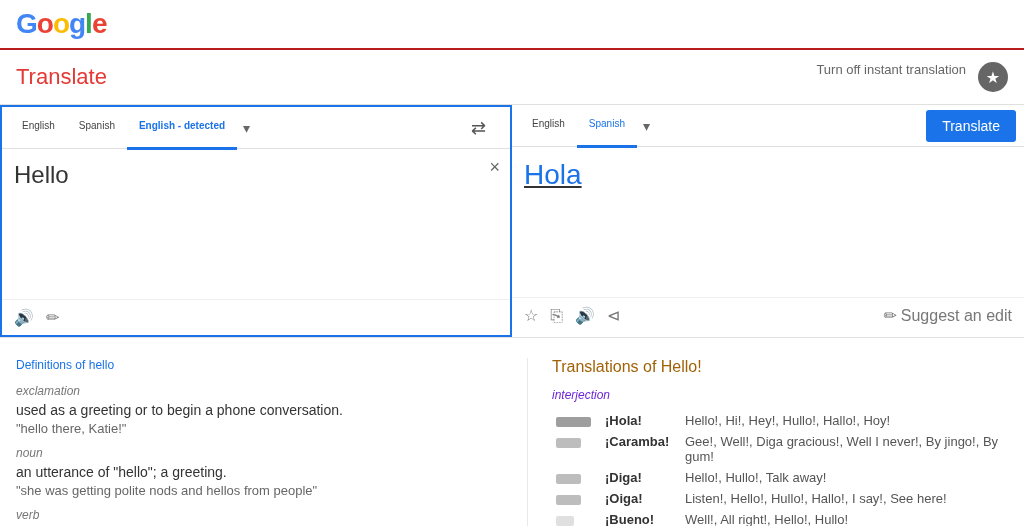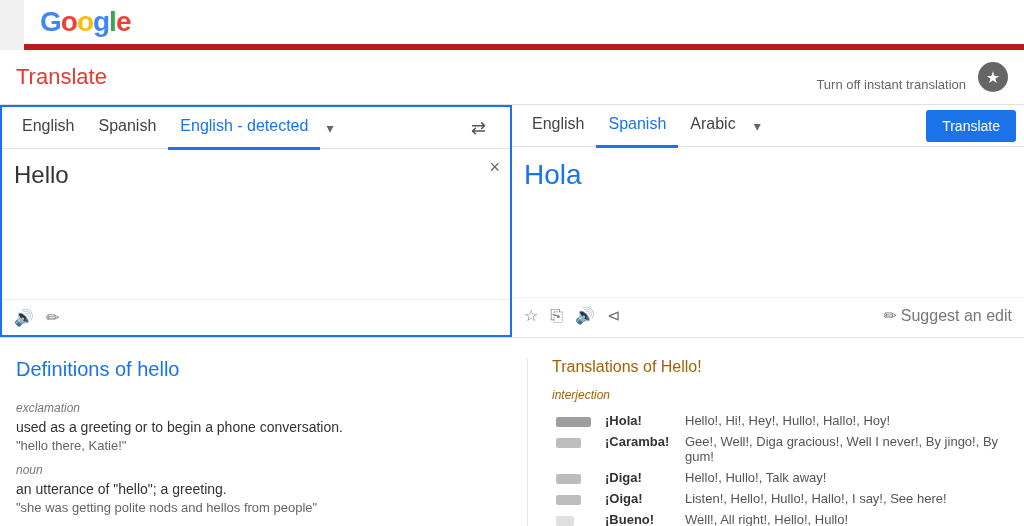--- a/index.html
+++ b/index.html
@@ -1,79 +1,79 @@
 <!DOCTYPE html>
 <html><head>
   <meta charset="utf-8">
   <style>
     * { margin: 0; padding: 0; box-sizing: border-box; }
     body { font-family: Arial, sans-serif; font-size: 14px; background: #f1f1f1; color: #333; }
 
     
-    .header { background: #fff; border-bottom: 6px solid #b91c1c; padding: 8px 16px; display: flex; align-items: center; height: 50px; margin-left: 24px; }
+    .header { background: #fff; border-bottom: 2px solid #b91c1c; padding: 8px 16px; display: flex; align-items: center; height: 50px; }
     .google-logo { font-size: 28px; font-weight: bold; letter-spacing: -1px; margin-right: 0; }
     .logo-g { color: #4285f4; }
     .logo-o1 { color: #ea4335; }
     .logo-o2 { color: #fbbc05; }
     .logo-g2 { color: #4285f4; }
     .logo-l { color: #34a853; }
     .logo-e { color: #ea4335; }
 
     
     .translate-bar { background: #fff; padding: 12px 16px; display: flex; align-items: center; justify-content: space-between; border-bottom: 1px solid #e0e0e0; }
     .translate-title { color: #e53935; font-size: 22px; font-weight: 300; }
-    .translate-bar-right { display: flex; align-items: flex-end; gap: 12px; }
+    .translate-bar-right { display: flex; align-items: flex-start; gap: 12px; }
     .instant-text { color: #666; font-size: 13px; }
     .star-btn { width: 30px; height: 30px; background: #666; border-radius: 50%; display: flex; align-items: center; justify-content: center; color: #fff; font-size: 16px; cursor: pointer; }
 
     
     .translate-main { display: flex; background: #fff; border-bottom: 1px solid #e0e0e0; }
 
     
     .left-panel { width: 512px; border-right: 1px solid #e0e0e0; }
     .right-panel { flex: 1; }
 
     
     .lang-tabs { display: flex; align-items: center; padding: 0 8px; border-bottom: 1px solid #e0e0e0; height: 42px; }
-    .lang-tab { padding: 10px 12px; font-size: 16px; cursor: pointer; color: #444; border-bottom: 3px solid transparent; line-height: 22px; }
-    .lang-tab.active-detected { color: #1a73e8; border-bottom: 3px solid #1a73e8; }
+    .lang-tab { padding: 10px 12px; font-size: 10px; cursor: pointer; color: #444; border-bottom: 3px solid transparent; line-height: 22px; }
+    .lang-tab.active-detected { color: #1a73e8; border-bottom: 3px solid #1a73e8; font-weight: bold; }
     .lang-tab.active-blue { color: #1a73e8; border-bottom: 3px solid #1a73e8; }
     .lang-dropdown { margin-left: 2px; cursor: pointer; color: #666; padding: 4px; }
     .swap-btn { margin: 0 8px; cursor: pointer; color: #555; font-size: 18px; padding: 4px 8px; }
     .translate-btn { margin-left: 8px; background: #1a73e8; color: #fff; border: none; padding: 8px 16px; border-radius: 3px; font-size: 14px; cursor: pointer; }
 
     
     .source-area { position: relative; min-height: 150px; padding: 12px 40px 12px 12px; }
     .source-text { font-size: 24px; color: #333; font-weight: 300; }
     .clear-btn { position: absolute; top: 8px; right: 10px; color: #666; cursor: pointer; font-size: 18px; }
     .source-icons { padding: 8px 12px; display: flex; gap: 12px; color: #777; border-top: 1px solid #f0f0f0; }
     .source-icons span { cursor: pointer; font-size: 16px; }
 
-    .result-area { min-height: 150px; padding: 12px; }
+    .result-area { min-height: 150px; padding: 12px; text-decoration: underline; }
     .result-text { font-size: 28px; color: #1a73e8; font-weight: 400; }
     .result-icons { padding: 8px 12px; display: flex; gap: 12px; align-items: center; border-top: 1px solid #f0f0f0; }
     .result-icons span { cursor: pointer; color: #777; font-size: 16px; }
     .suggest-edit { margin-left: auto; color: #1a73e8; font-size: 13px; cursor: pointer; display: flex; align-items: center; gap: 4px; }
 
     
     .left-panel { border: 2px solid #1a73e8; }
 
     
     .definitions-section { display: flex; padding: 20px 16px; gap: 0; background: #fff; margin-top: 0; }
     .definitions-left { width: 512px; padding-right: 24px; border-right: 1px solid #e8e8e8; }
     .definitions-right { flex: 1; padding-left: 24px; }
 
-    .def-title { font-size: 20px; color: #333; margin-bottom: 20px; }
+    .def-title { font-size: 12px; color: #333; margin-bottom: 12px; }
     .def-title span { color: #1a73e8; }
     .pos-label { font-size: 12px; color: #777; font-style: italic; margin: 10px 0 4px 0; }
     .def-text { font-size: 14px; color: #333; }
     .def-example { font-size: 13px; color: #666; margin-top: 3px; }
 
     .trans-title { font-size: 16px; color: #a16207; margin-bottom: 12px; }
-    .trans-pos { font-size: 12px; color: #a16207; font-style: italic; margin-bottom: 8px; }
+    .trans-pos { font-size: 12px; color: #6d28d9; font-style: italic; margin-bottom: 8px; }
     .trans-table { width: 100%; border-collapse: collapse; }
     .trans-table tr td { padding: 3px 4px; font-size: 13px; vertical-align: top; }
     .trans-word { font-weight: bold; color: #333; width: 80px; }
     .trans-alts { color: #555; margin-left: 9px; }
     .freq-bar { width: 30px; height: 10px; background: #9e9e9e; border-radius: 2px; display: inline-block; vertical-align: middle; margin-right: 6px; }
     .freq-bar.high { background: #9e9e9e; width: 35px; }
     .freq-bar.mid { background: #bdbdbd; width: 25px; }
     .freq-bar.low { background: #e0e0e0; width: 18px; }
 
     .left-lang-tabs { display: flex; align-items: center; flex: 1; }
@@ -117,21 +117,20 @@
       <span>🔊</span>
       <span>✏</span>
     </div>
   </div>
 
   <div class="right-panel">
     <div class="right-lang-area">
       <div class="right-lang-tabs">
         <div class="lang-tab">English</div>
         <div class="lang-tab active-blue">Spanish</div>
-        <div class="lang-tab">Arabic</div>
         <div class="lang-dropdown">▾</div>
       </div>
       <button class="translate-btn">Translate</button>
     </div>
     <div class="result-area">
       <div class="result-text">Hola</div>
     </div>
     <div class="result-icons">
       <span>☆</span>
       <span>⎘</span>

